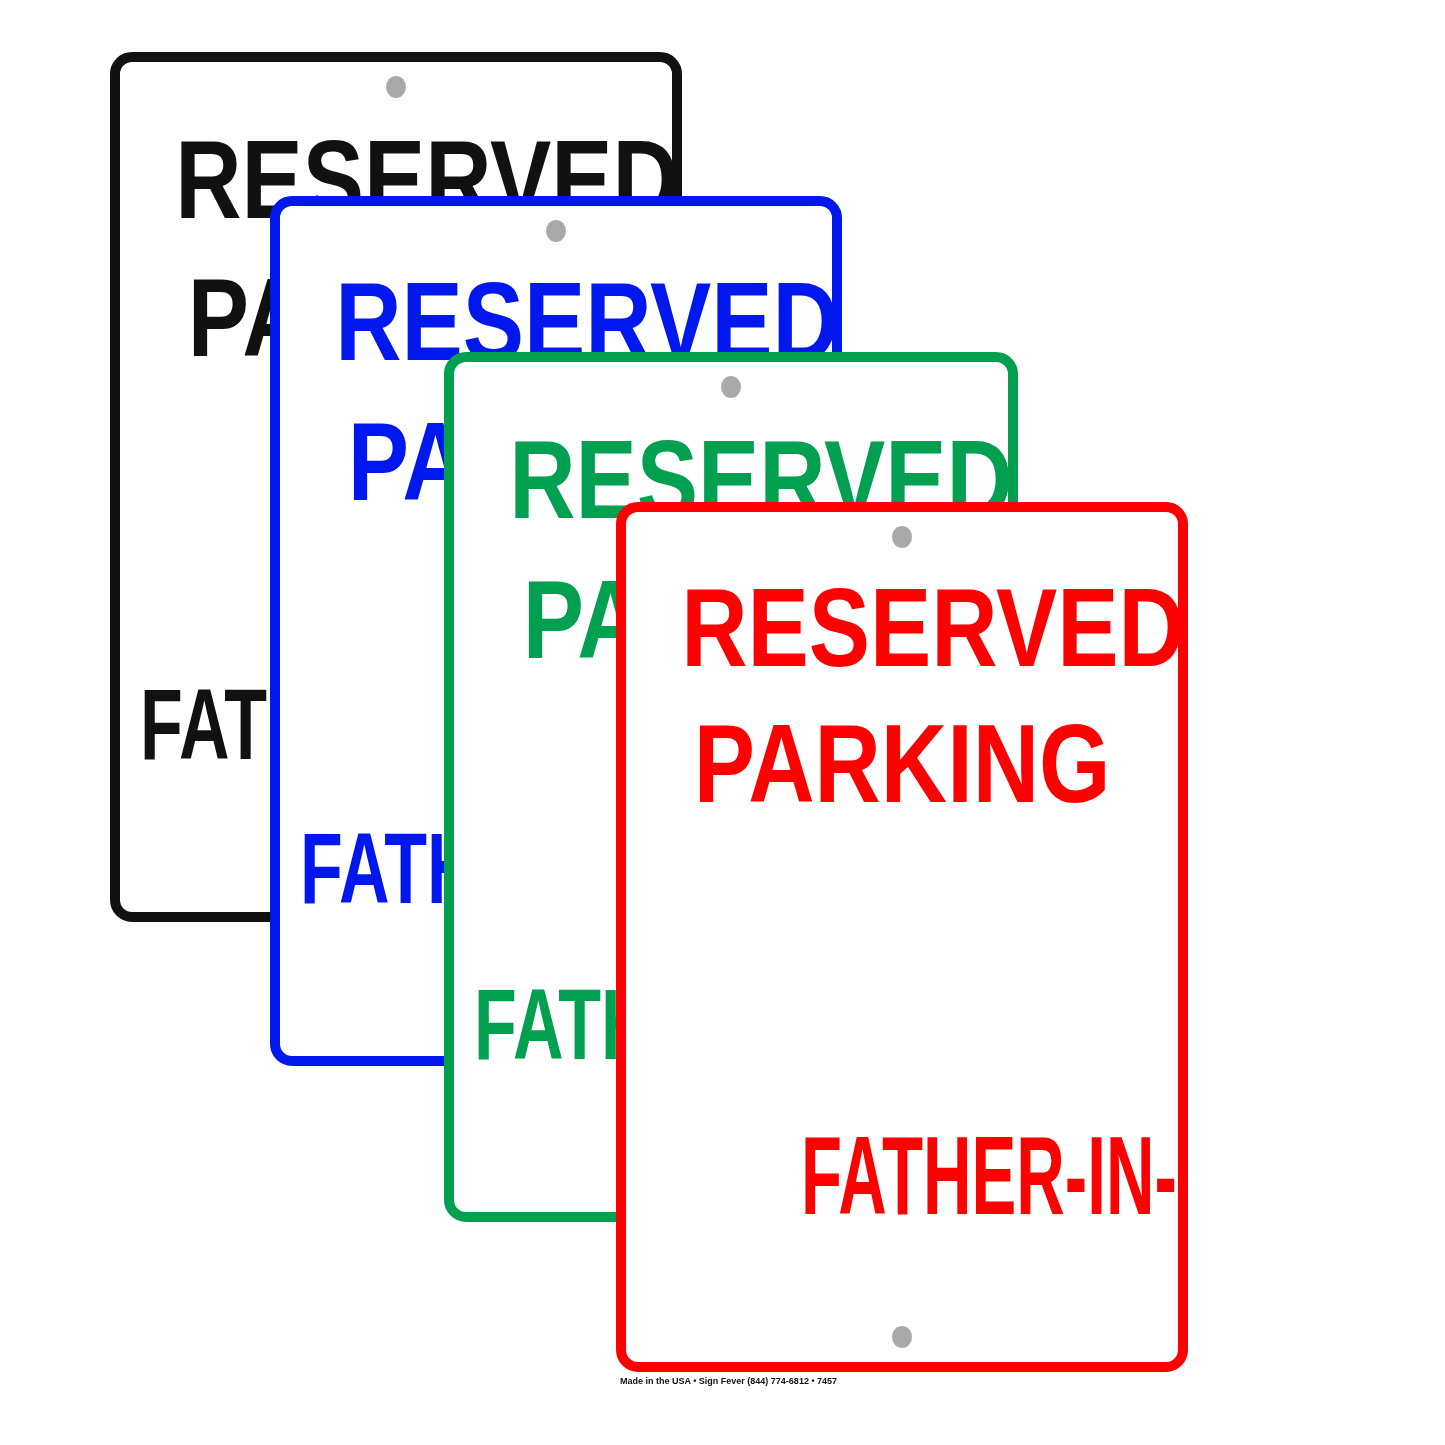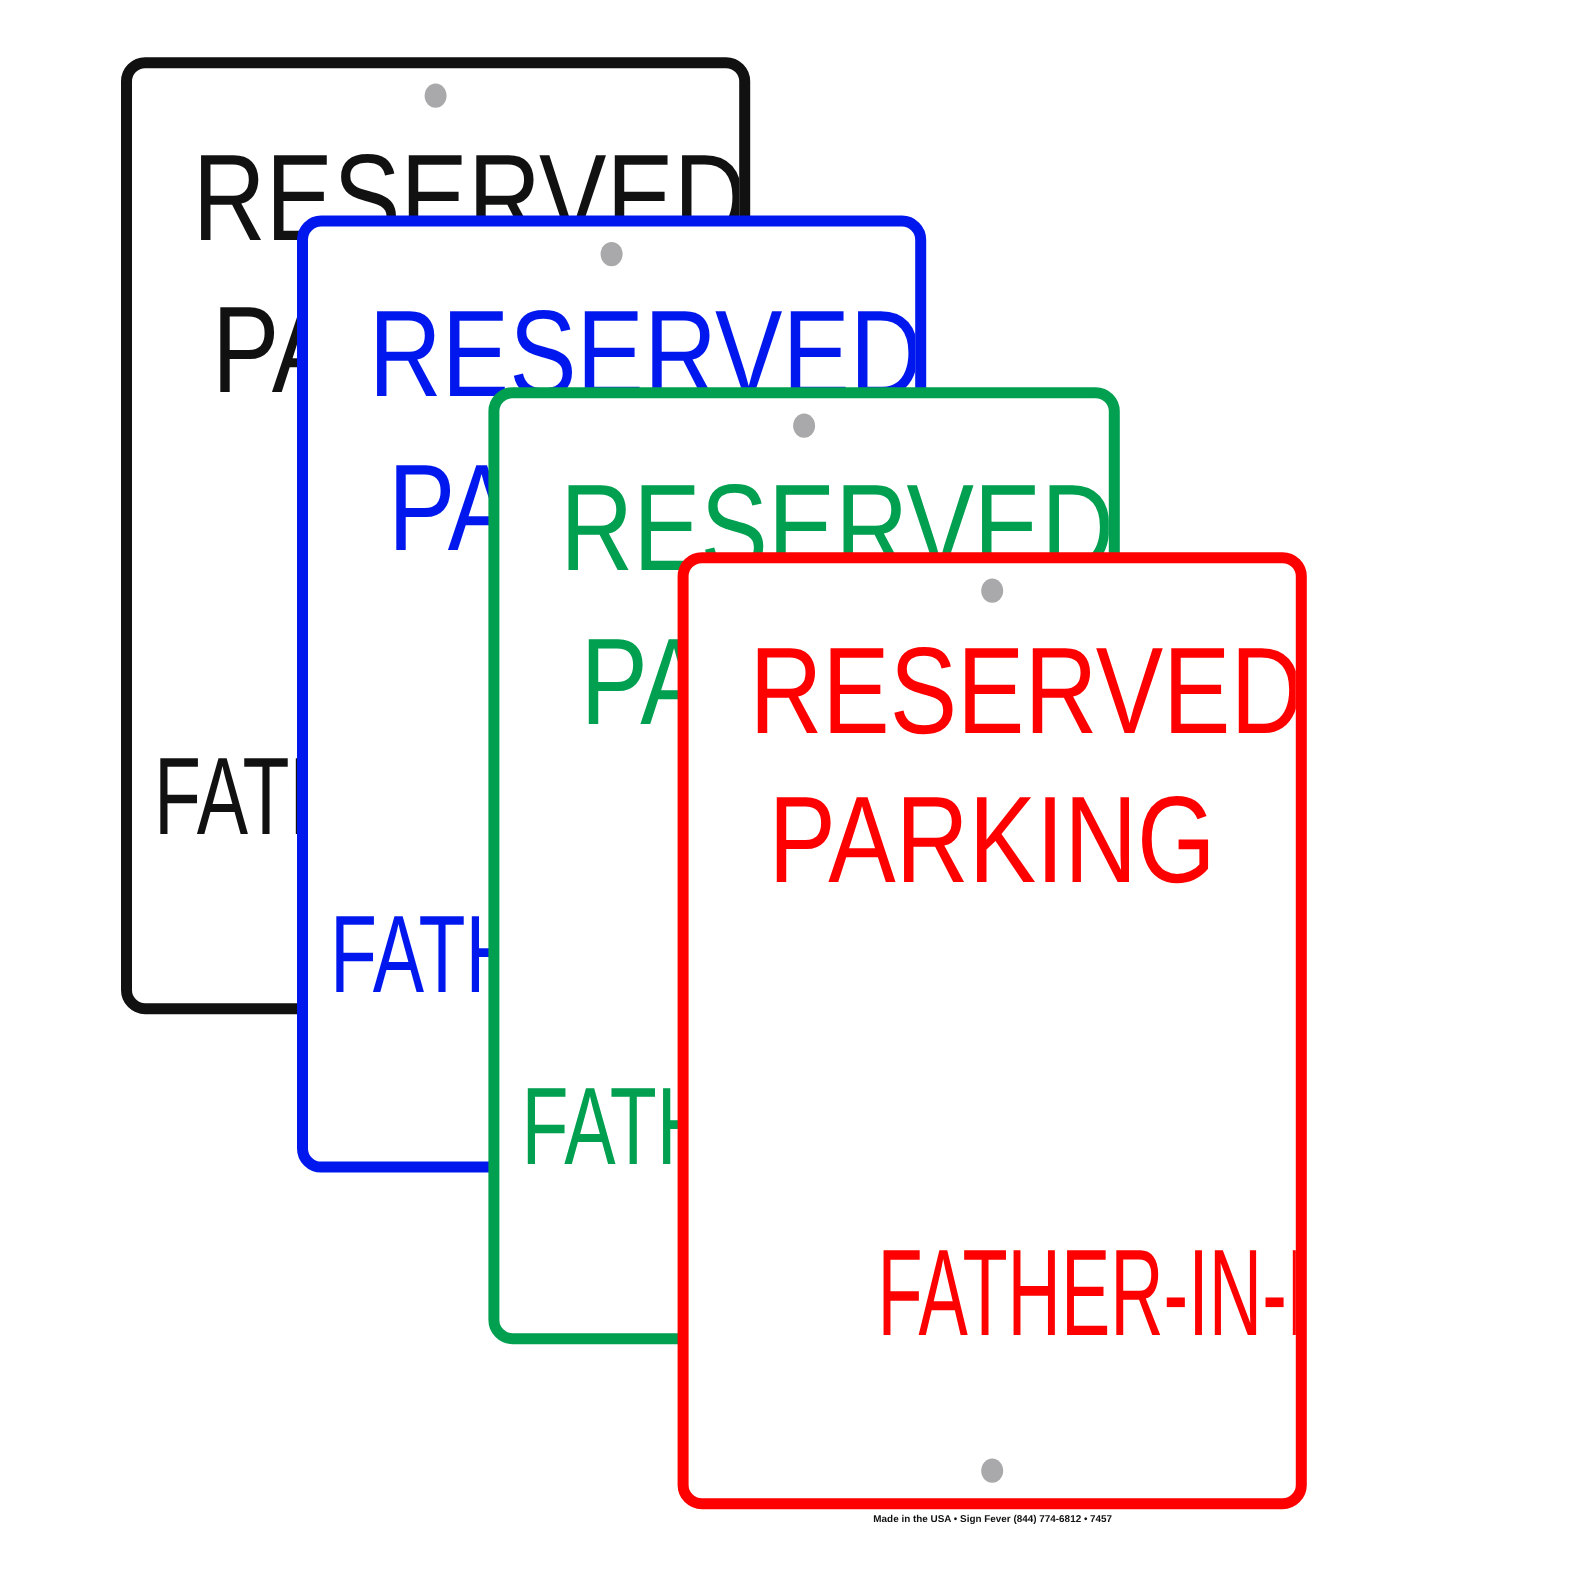--- a/index.html
+++ b/index.html
@@ -1,21 +1,21 @@
 <!DOCTYPE html>
 <html><head>
   <meta charset="utf-8">
   <style>
     html, body { margin:0; padding:0; background:#ffffff; }
     body { width:1445px; height:1445px; position:relative; overflow:hidden; font-family:"Liberation Sans", sans-serif; }
     .sign { position:absolute; background:#ffffff; border-style:solid; border-width:10px; border-radius:22px; box-sizing:border-box; overflow:hidden; }
     .hole { position:absolute; width:20px; height:22px; border-radius:50%; background:#a9a9ab; left:50%; transform:translateX(-50%); }
-    .txt { position:absolute; left:0; right:0; text-align:center; font-weight:normal; white-space:nowrap; line-height:1; font-family:"Liberation Sans", sans-serif; }
+    .txt { position:absolute; left:0; right:0; text-align:center; font-weight:bold; white-space:nowrap; line-height:1; font-family:"Liberation Sans", sans-serif; }
     .narrow { display:inline-block; transform-origin:center top; }
-    .footer { position:absolute; top:1376px; left:620px; width:565px; text-align:center; font-size:9px; font-weight:bold; color:#111; font-family:"Liberation Sans", sans-serif; }
+    .footer { position:absolute; top:1376px; left:620px; width:565px; text-align:left; font-size:9px; font-weight:bold; color:#111; font-family:"Liberation Sans", sans-serif; }
   </style>
 </head>
 <body>
 
 <div class="sign" style="left:110px; top:52px; width:572px; height:870px; border-color:#111111;">
   <div class="hole" style="top:14px;"></div>
   <div class="txt" style="top:62px; font-size:112px; color:#111111;"><span class="narrow" style="transform:scaleX(0.82);">RESERVED</span></div>
   <div class="txt" style="top:200px; font-size:112px; color:#111111;"><span class="narrow" style="transform:scaleX(0.82);">PARKING</span></div>
   <div class="txt" style="top:612px; font-size:100px; color:#111111; text-align:left; left:20px;"><span class="narrow" style="transform:scaleX(0.7); transform-origin:left top;">FATHER-IN-LAW</span></div>
 </div>

